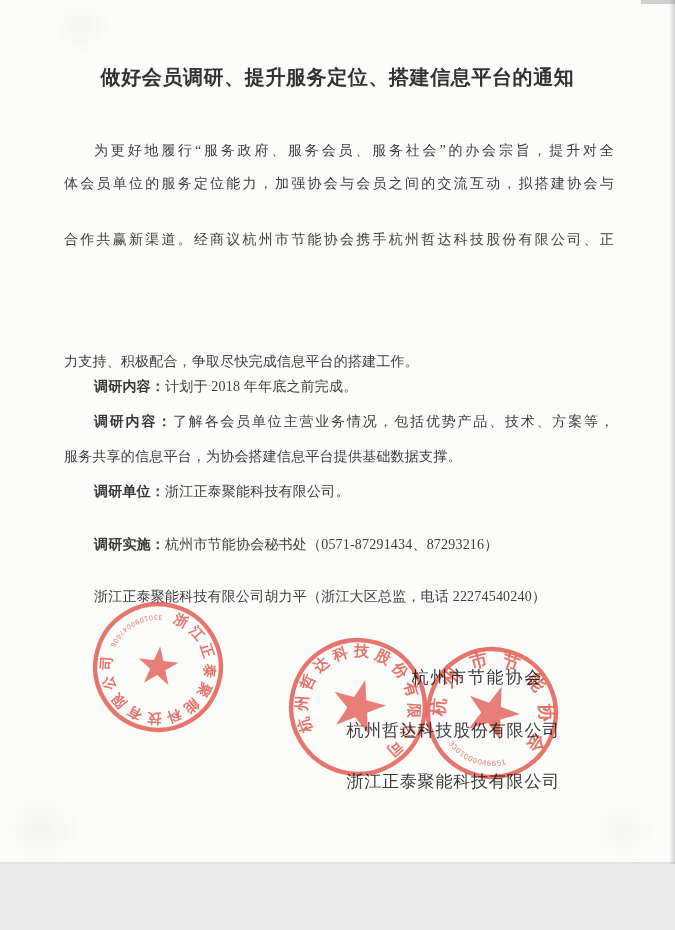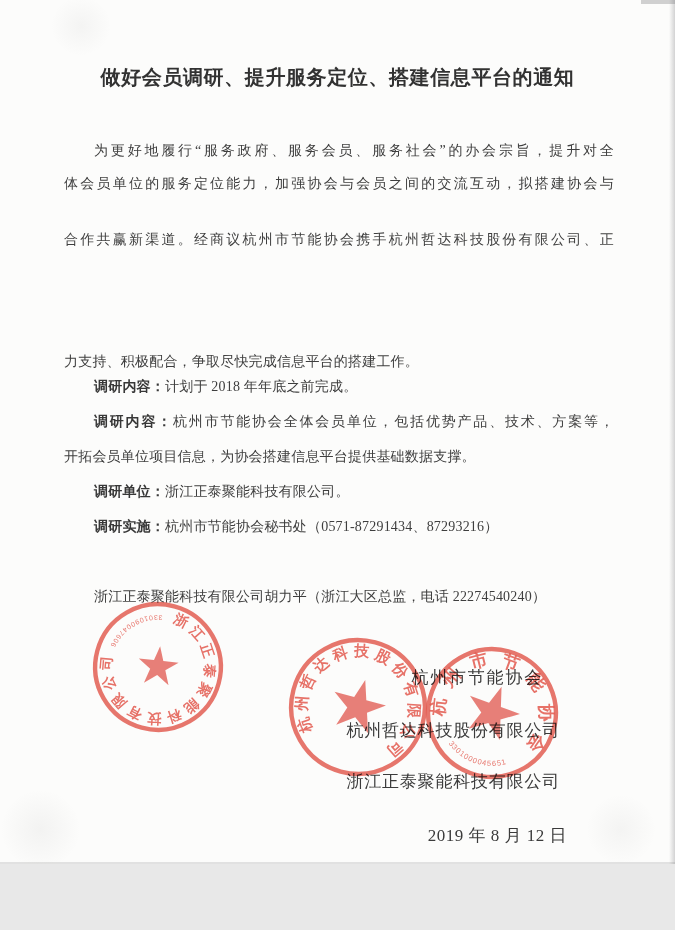--- a/index.html
+++ b/index.html
@@ -60,37 +60,36 @@
   <div class="line fill indent" style="top:141px">为更好地履行“服务政府、服务会员、服务社会”的办会宗旨，提升对全</div>
   <div class="line fill" style="top:174px">体会员单位的服务定位能力，加强协会与会员之间的交流互动，拟搭建协会与</div>
   <div class="line fill" style="top:230px">合作共赢新渠道。经商议杭州市节能协会携手杭州哲达科技股份有限公司、正</div>
   <div class="line" style="top:352px">力支持、积极配合，争取尽快完成信息平台的搭建工作。</div>
 
   <div class="line indent" style="top:377px">
     <span class="lbl">调研内容：</span><span>计划于 2018 年年底之前完成。</span>
   </div>
 
   <div class="line fill indent" style="top:412px">
-    <span class="lbl">调研内容：</span><span>杭州市节能协会全体会员单位，包括优势产品、技术、方案等，</span>
+    <span class="lbl">调研内容：</span><span>了解各会员单位主营业务情况，包括优势产品、技术、方案等，</span>
   </div>
-  <div class="line" style="top:447px">开拓会员单位项目信息，为协会搭建信息平台提供基础数据支撑。</div>
+  <div class="line" style="top:447px">服务共享的信息平台，为协会搭建信息平台提供基础数据支撑。</div>
 
   <div class="line indent" style="top:482px">
     <span class="lbl">调研单位：</span><span>浙江正泰聚能科技有限公司。</span>
   </div>
 
-  <div class="line indent" style="top:517px">
+  <div class="line indent" style="top:535px">
     <span class="lbl">调研实施：</span><span>杭州市节能协会秘书处（0571-87291434、87293216）</span>
   </div>
   <div class="line indent" style="top:587px">浙江正泰聚能科技有限公司胡力平（浙江大区总监，电话 22274540240）</div>
 
   <div class="sig sig1">杭州市节能协会</div>
   <div class="sig sig2">杭州哲达科技股份有限公司</div>
   <div class="sig sig3">浙江正泰聚能科技有限公司</div>
-  <div class="dateline">2019 年 8 月 12 日</div>
 
   <svg class="stamps" id="stamps-svg" viewBox="0 0 675 930" xmlns="http://www.w3.org/2000/svg">
       <g transform="rotate(150 158 667)">
         <circle cx="158" cy="667" r="62.8" fill="none" stroke="#e2483c" stroke-width="4.4" stroke-opacity="0.85"></circle>
         <polygon points="158.0,646.0 162.7,660.5 178.0,660.5 165.6,669.5 170.3,684.0 158.0,675.0 145.7,684.0 150.4,669.5 138.0,660.5 153.3,660.5" fill="#e2483c" fill-opacity="0.78"></polygon>
         <path id="arc0" d="M 123.07 698.45 A 47 47 0 1 1 192.93 698.45" fill="none"></path>
         <text font-size="14" fill="#e2483c" fill-opacity="0.88" font-family="'Liberation Sans', sans-serif" font-weight="bold"><textPath href="#arc0" textLength="217" lengthAdjust="spacing">浙江正泰聚能科技有限公司</textPath></text>
         <path id="arcS0" d="M 128.17 709.60 A 52 52 0 0 0 187.83 709.60" fill="none"></path>
         <text font-size="7" fill="#e2483c" fill-opacity="0.85" font-family="'Liberation Sans', sans-serif"><textPath href="#arcS0" textLength="64" lengthAdjust="spacing">3301090047606</textPath></text>
       </g>

